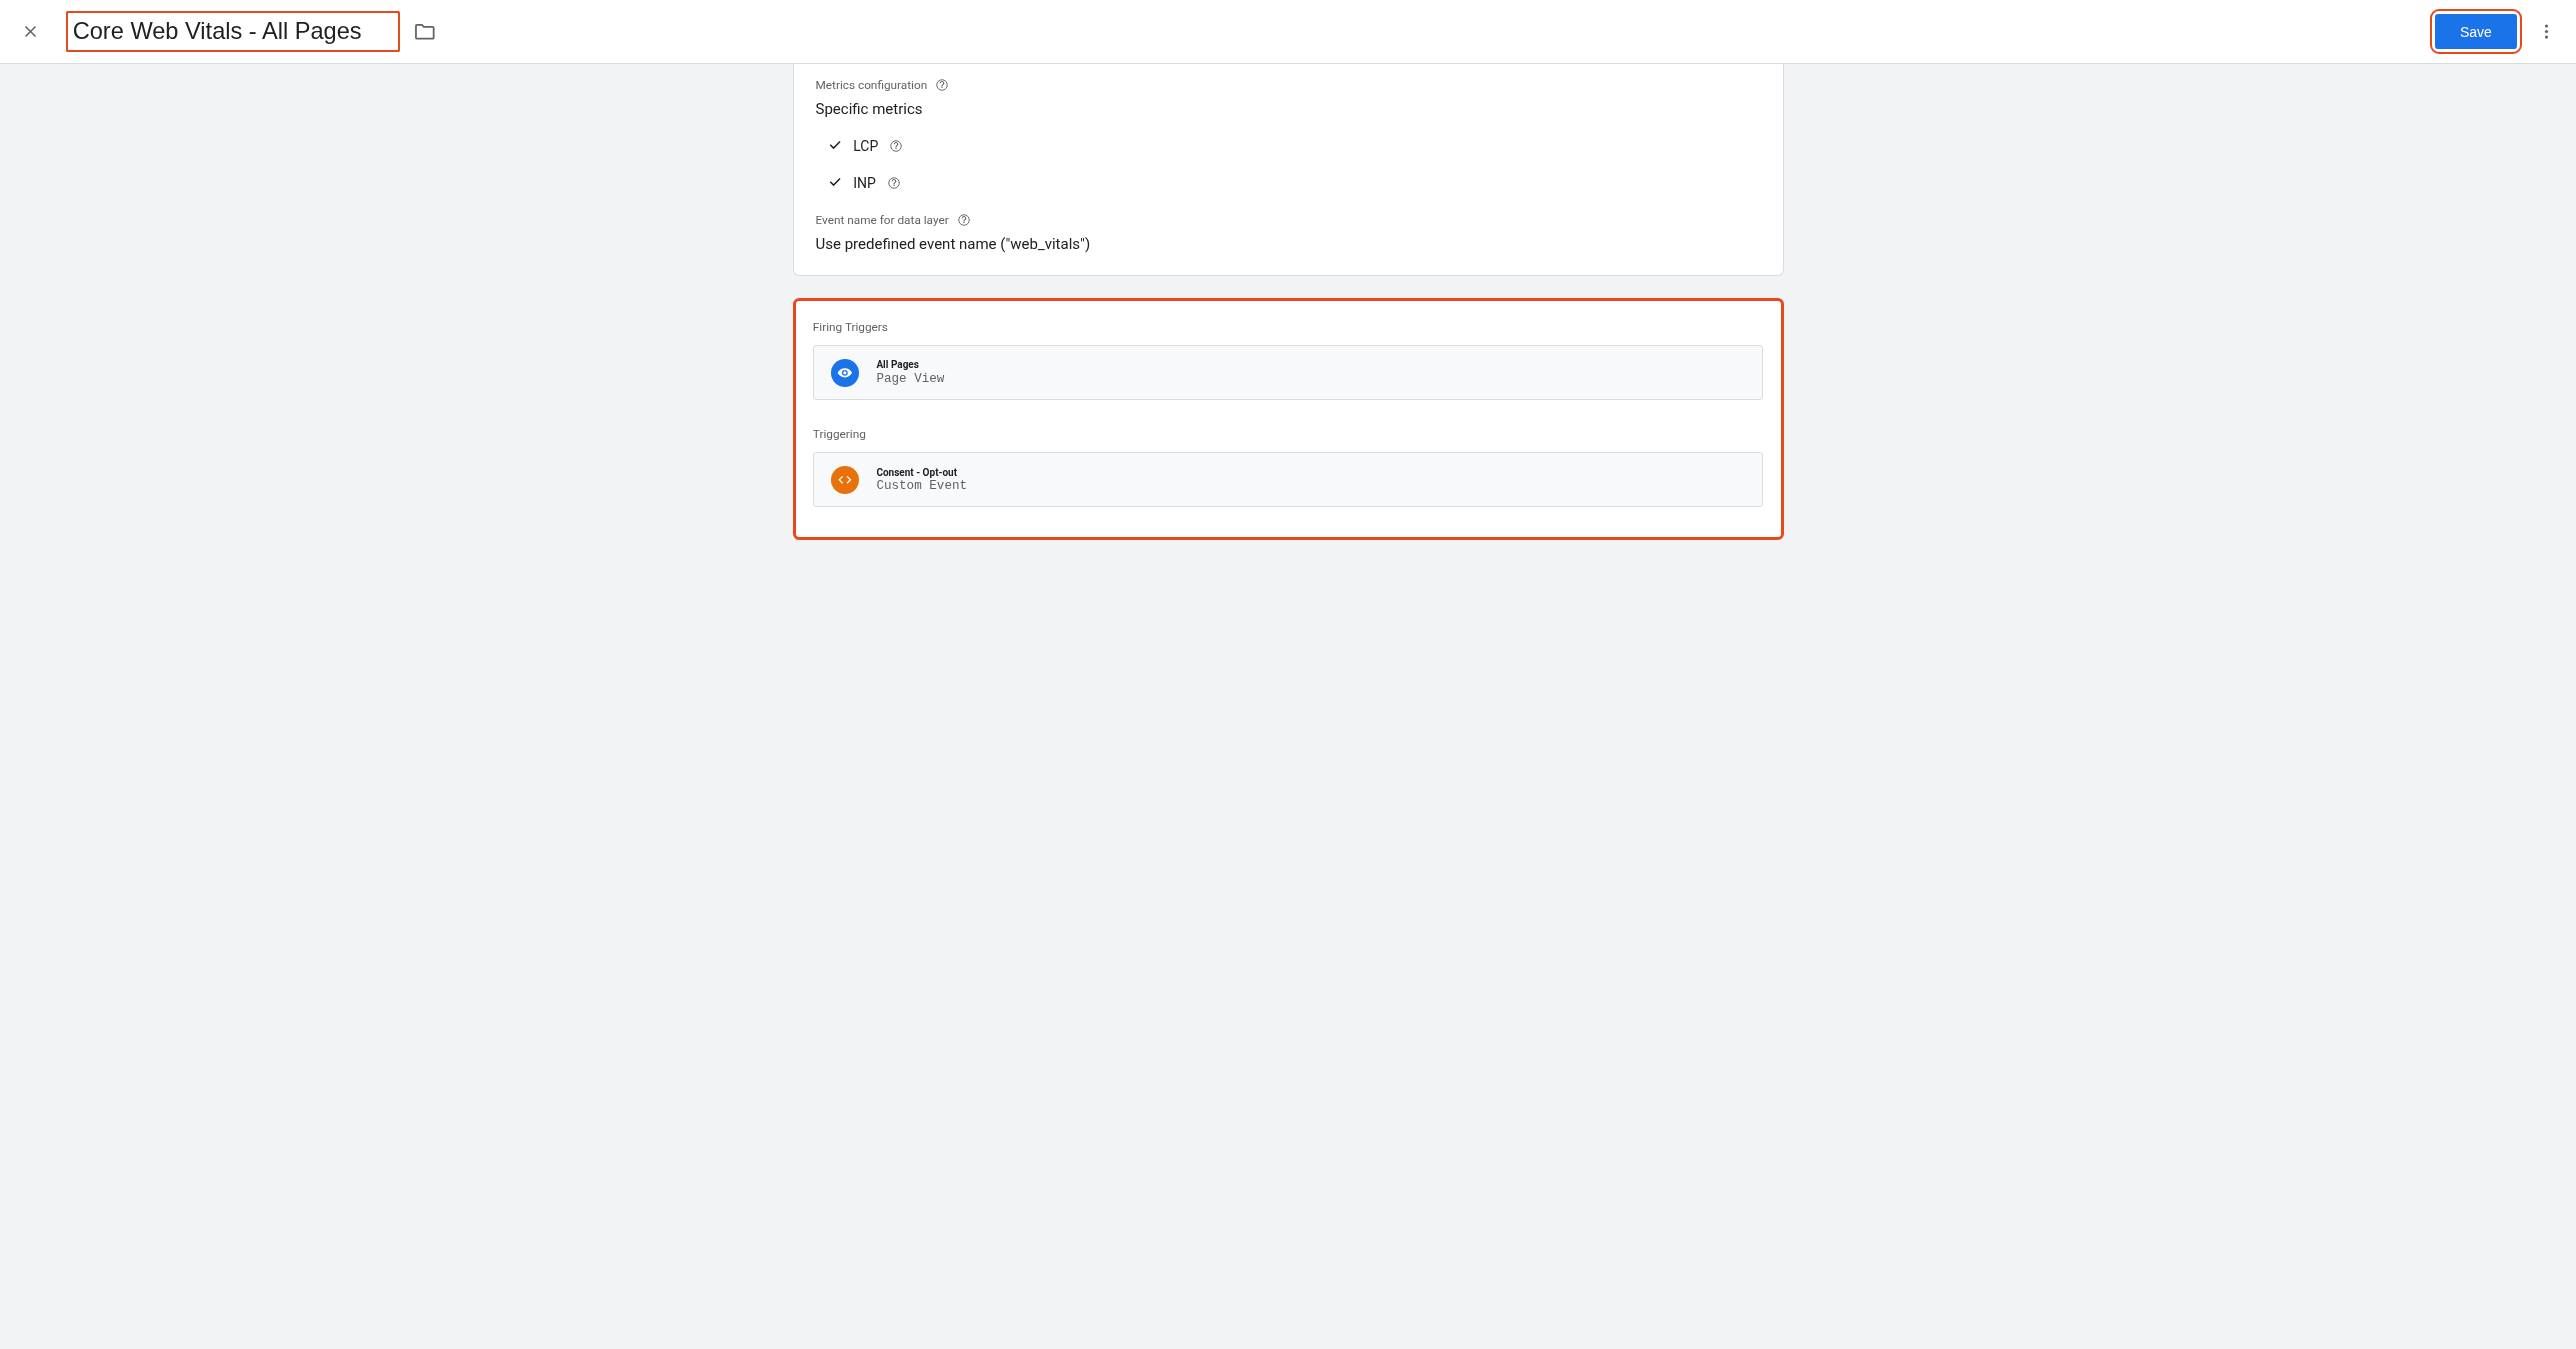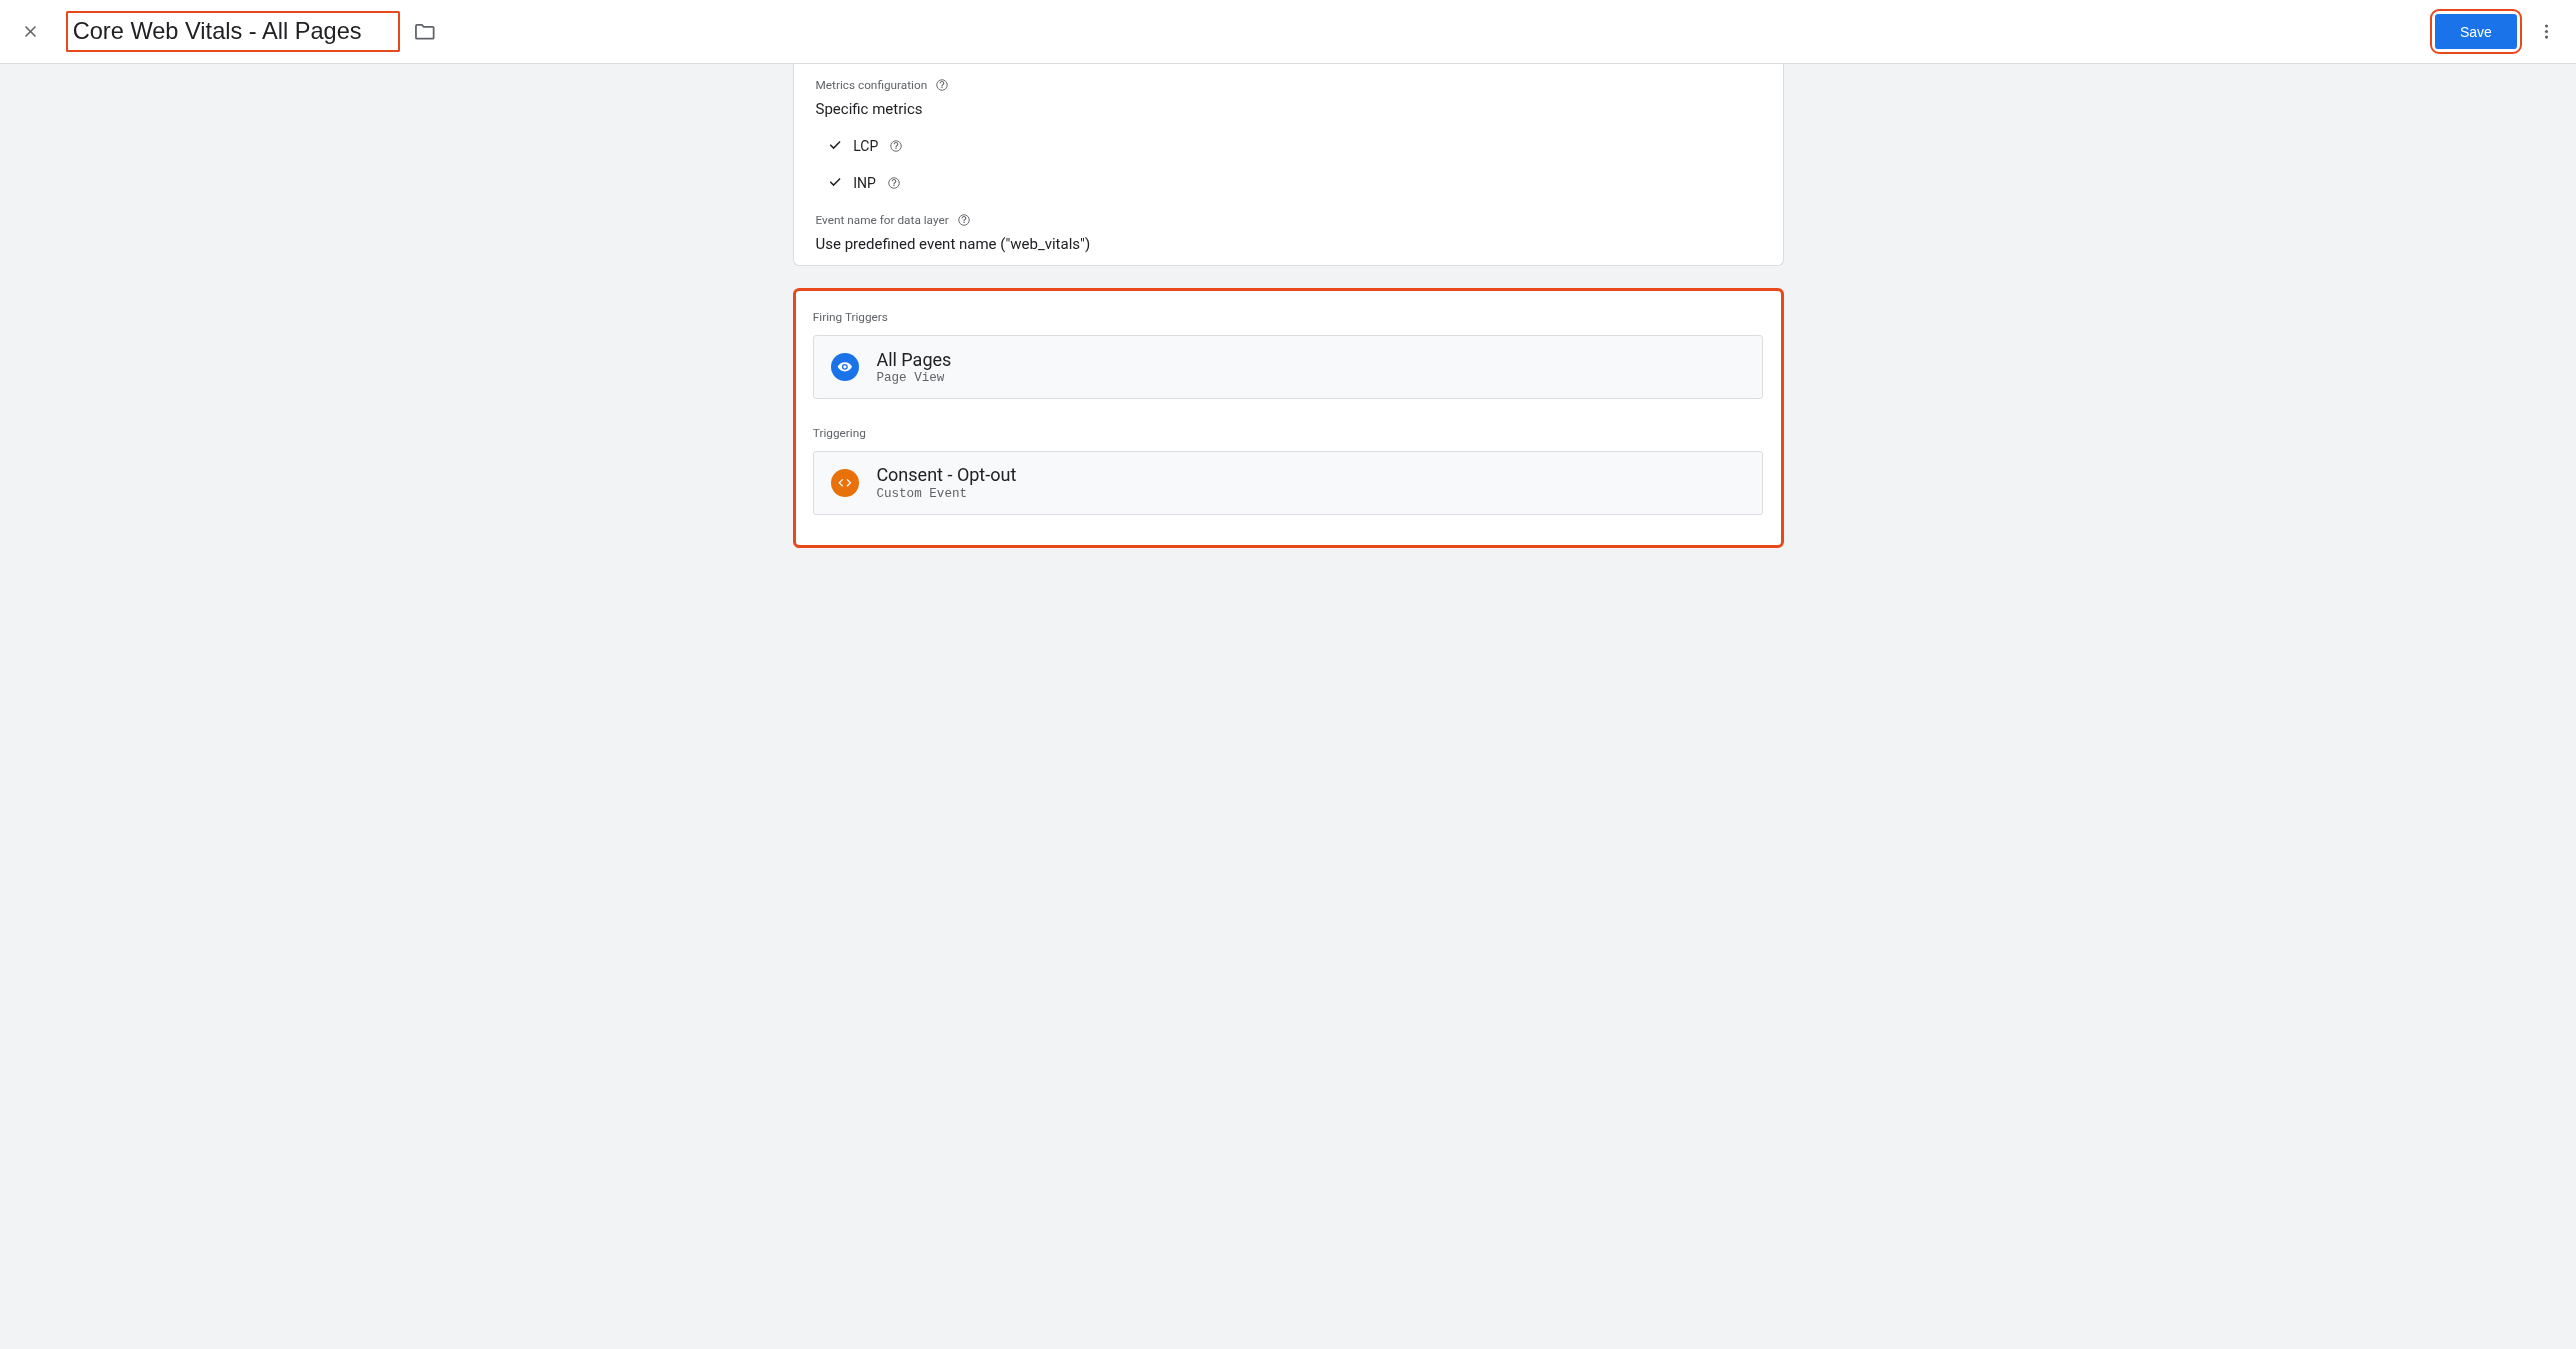--- a/index.html
+++ b/index.html
@@ -88,21 +88,21 @@
     .card {
       background: #fff;
       border: 0.8px solid #dadce0;
       border-radius: 6.3px;
       margin-top: 0;
     }
     .card.metrics-card {
       border-top-left-radius: 0;
       border-top-right-radius: 0;
       border-top: none;
-      padding: 14px 22px 12px 22px;
+      padding: 14px 22px 22px 22px;
     }
     .card.trigger-card {
       margin-top: 22px;
       padding: 19px 0 22px 0;
       border: 3.1px solid #e8491c;
       border-radius: 6.3px;
     }
     .section-label {
       font-size: 11.8px;
       color: #5f6368;
@@ -165,21 +165,21 @@
       border-radius: 50%;
       display: flex;
       align-items: center;
       justify-content: center;
       flex-shrink: 0;
     }
     .trigger-icon.blue { background: #1a73e8; }
     .trigger-icon.orange { background: #e8710a; }
     .trigger-icon svg { width: 15.7px; height: 15.7px; fill: #fff; }
     .trigger-text { display: flex; flex-direction: column; }
-    .trigger-name { font-size: 18px; font-weight: 400; color: #202124; }
+    .trigger-name { font-size: 10px; font-weight: 700; color: #202124; }
     .trigger-type { font-size: 12.6px; color: #5f6368; margin-top: 1.6px; font-family: Liberation Mono, monospace; }
     .exceptions-section { margin-top: 27px; }
   </style>
 </head>
 <body>
 
 <div class="header">
   <div class="close-btn">
     <svg viewBox="0 0 24 24">
         <path fill="currentColor" d="M19 6.41 17.59 5 12 10.59 6.41 5 5 6.41 10.59 12 5 17.59 6.41 19 12 13.41 17.59 19 19 17.59 13.41 12z"></path>

